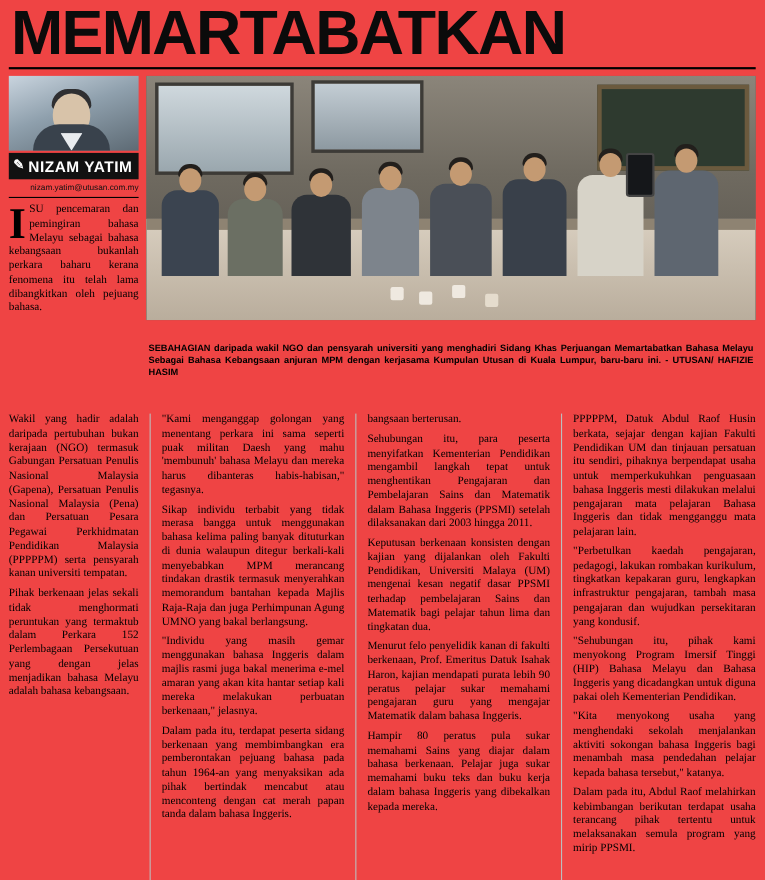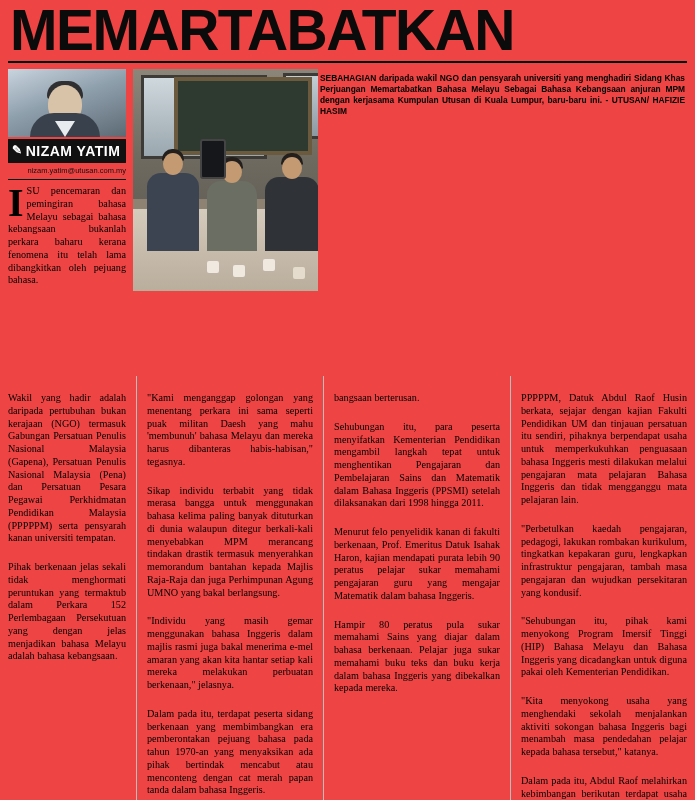--- a/index.html
+++ b/index.html
@@ -122,21 +122,22 @@
     font-weight: bold;
     font-size: 40px;
     line-height: 31px;
     padding: 2px 3px 0 0;
   }
   .intro p { margin: 0 0 5px 0; }
 
   .col-photo {
     flex: 1 1 auto;
     display: flex;
-    flex-direction: row;
+    flex-direction: column;
+    gap: 16px;
   }
   .main-photo {
     width: 100%;
     height: 222px;
     position: relative;
     overflow: hidden;
     background: #6d6a5f;
   }
   
   .mp-wall {
@@ -213,21 +214,21 @@
     height: 470px;
   }
   .bcol {
     flex: 1 1 0;
     font-size: 10.2px;
     line-height: 1.25;
     text-align: justify;
     hyphens: auto;
     column-gap: 0;
   }
-  .bcol p { margin: 16px 0 5px 0; }
+  .bcol p { margin: 0 0 5px 0; }
   .col-divider {
     width: 0;
     border-left: 1px solid #bdbdbd;
   }
   .firstcol { flex: 0 0 118px; }
 </style>
 </head>
 <body>
 
 <div class="page">
@@ -310,29 +311,30 @@
       <p>Pihak berkenaan jelas sekali tidak menghormati peruntukan yang termaktub dalam Perkara 152 Perlembagaan Persekutuan yang dengan jelas menjadikan bahasa Melayu adalah bahasa kebangsaan.</p>
 
     </div>
 
     <div class="col-divider"></div>
 
     <div class="bcol">
       <p>"Kami menganggap golongan yang menentang perkara ini sama seperti puak militan Daesh yang mahu 'membunuh' bahasa Melayu dan mereka harus dibanteras habis-habisan," tegasnya.</p>
       <p>Sikap individu terbabit yang tidak merasa bangga untuk menggunakan bahasa kelima paling banyak dituturkan di dunia walaupun ditegur berkali-kali menyebabkan MPM merancang tindakan drastik termasuk menyerahkan memorandum bantahan kepada Majlis Raja-Raja dan juga Perhimpunan Agung UMNO yang bakal berlangsung.</p>
       <p>"Individu yang masih gemar menggunakan bahasa Inggeris dalam majlis rasmi juga bakal menerima e-mel amaran yang akan kita hantar setiap kali mereka melakukan perbuatan berkenaan," jelasnya.</p>
-      <p>Dalam pada itu, terdapat peserta sidang berkenaan yang membimbangkan era pemberontakan pejuang bahasa pada tahun 1970-an yang menyaksikan ada pihak bertindak mencabut atau menconteng dengan cat merah papan tanda dalam bahasa Inggeris.</p>
+      <p>Dalam pada itu, terdapat peserta sidang berkenaan yang membimbangkan era pemberontakan pejuang bahasa pada tahun 1964-an yang menyaksikan ada pihak bertindak mencabut atau menconteng dengan cat merah papan tanda dalam bahasa Inggeris.</p>
 
     </div>
 
     <div class="col-divider"></div>
 
     <div class="bcol">
       <p>bangsaan berterusan.</p>
-      <p>Sehubungan itu, para peserta menyifatkan Kementerian Pendidikan mengambil langkah tepat untuk menghentikan Pengajaran dan Pembelajaran Sains dan Matematik dalam Bahasa Inggeris (PPSMI) setelah dilaksanakan dari 1998 hingga 2011.</p>
+      <p>Sehubungan itu, para peserta menyifatkan Kementerian Pendidikan mengambil langkah tepat untuk menghentikan Pengajaran dan Pembelajaran Sains dan Matematik dalam Bahasa Inggeris (PPSMI) setelah dilaksanakan dari 2003 hingga 2011.</p>
+      <p>Keputusan berkenaan konsisten dengan kajian yang dijalankan oleh Fakulti Pendidikan, Universiti Malaya (UM) mengenai kesan negatif dasar PPSMI terhadap pembelajaran Sains dan Matematik bagi pelajar tahun lima dan tingkatan dua.</p>
       <p>Menurut felo penyelidik kanan di fakulti berkenaan, Prof. Emeritus Datuk Isahak Haron, kajian mendapati purata lebih 90 peratus pelajar sukar memahami pengajaran guru yang mengajar Matematik dalam bahasa Inggeris.</p>
       <p>Hampir 80 peratus pula sukar memahami Sains yang diajar dalam bahasa berkenaan. Pelajar juga sukar memahami buku teks dan buku kerja dalam bahasa Inggeris yang dibekalkan kepada mereka.</p>
 
     </div>
 
     <div class="col-divider"></div>
 
     <div class="bcol">
       <p>PPPPPM, Datuk Abdul Raof Husin berkata, sejajar dengan kajian Fakulti Pendidikan UM dan tinjauan persatuan itu sendiri, pihaknya berpendapat usaha untuk memperkukuhkan penguasaan bahasa Inggeris mesti dilakukan melalui pengajaran mata pelajaran Bahasa Inggeris dan tidak mengganggu mata pelajaran lain.</p>
       <p>"Perbetulkan kaedah pengajaran, pedagogi, lakukan rombakan kurikulum, tingkatkan kepakaran guru, lengkapkan infrastruktur pengajaran, tambah masa pengajaran dan wujudkan persekitaran yang kondusif.</p>

